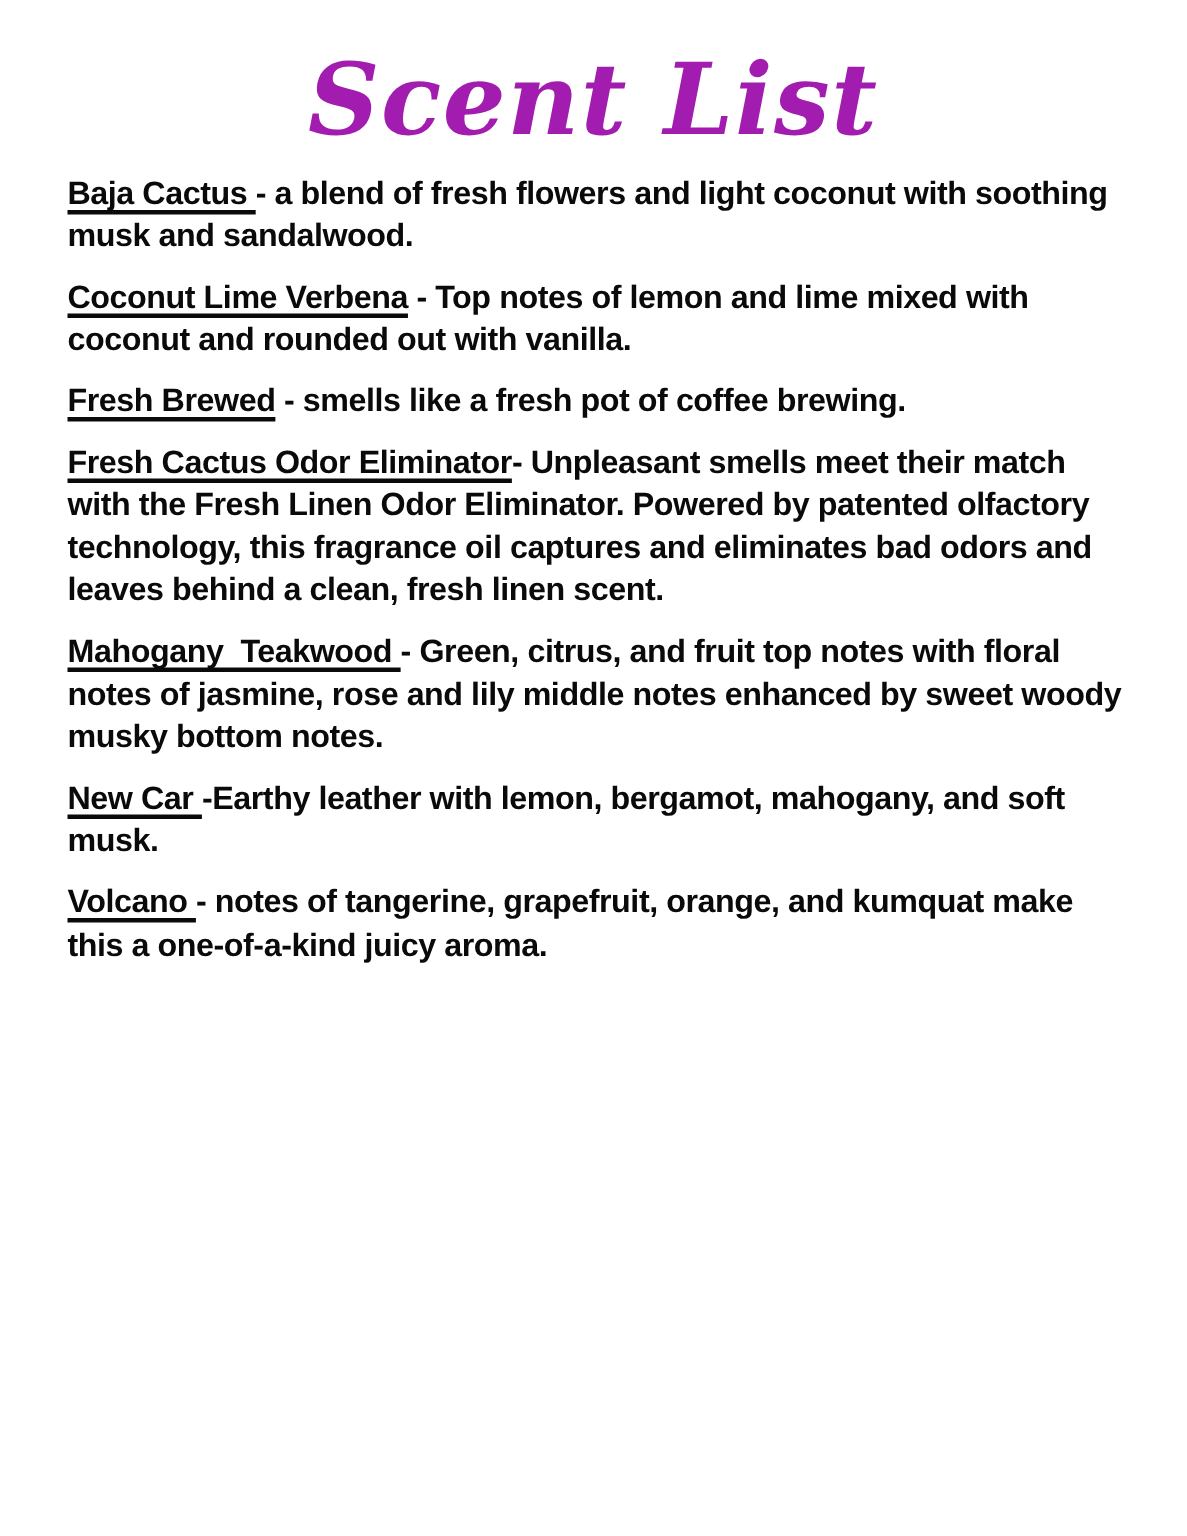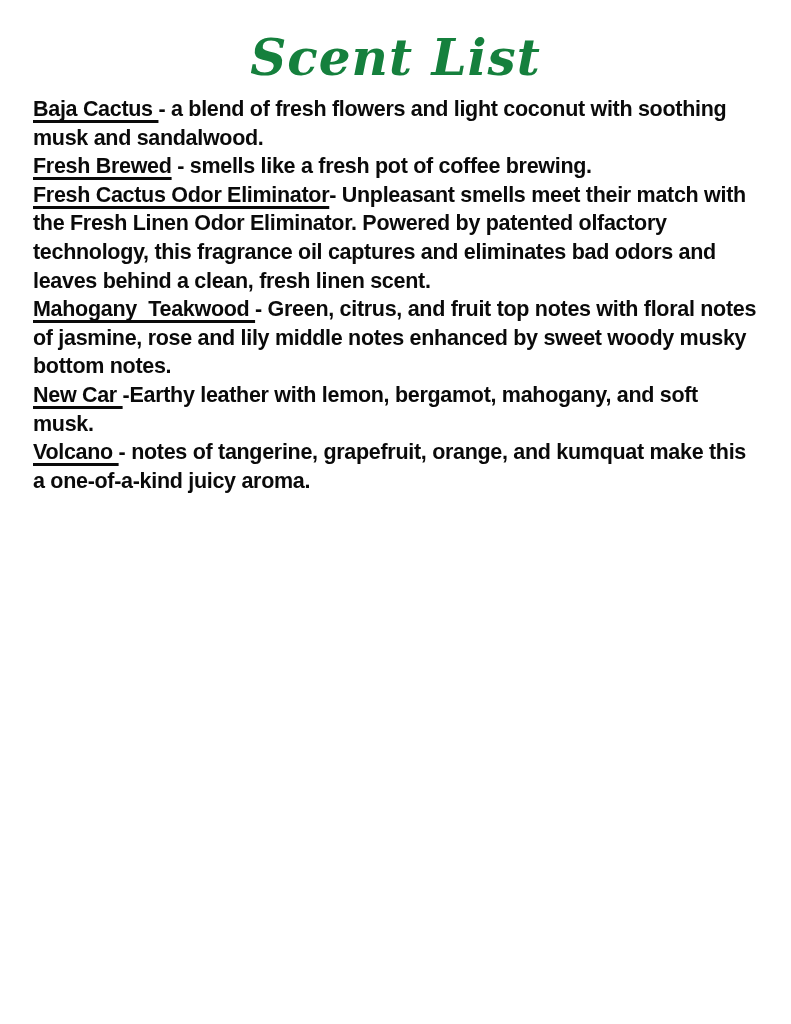--- a/index.html
+++ b/index.html
@@ -16,37 +16,37 @@
     overflow: hidden;
     box-sizing: border-box;
   }
   .page-title {
     margin: 0;
     padding-top: 30px;
     text-align: center;
     font-family: "DejaVu Serif", serif;
     font-style: italic;
     font-weight: 600;
-    font-size: 50px;
+    font-size: 66px;
     line-height: 1.1;
     letter-spacing: 1px;
-    color: #15803d;
+    color: #a21caf;
   }
   .scent-list {
     margin-top: 10px;
     padding: 0 30px 0 33px;
     font-family: "Liberation Sans", sans-serif;
     font-weight: bold;
     font-size: 21.5px;
     line-height: 28.6px;
     letter-spacing: -0.3px;
     color: #0a0a0a;
   }
   .scent-entry {
-    margin: 0;
+    margin: 12px;
   }
   .scent-name {
     white-space: pre-wrap;
     text-decoration: underline;
     text-decoration-thickness: 2.5px;
     text-underline-offset: 4px;
     text-decoration-skip-ink: none;
   }
   .scent-description {
     white-space: pre-wrap;
@@ -58,20 +58,21 @@
 <div class="page">
 
   <h1 class="page-title">Scent List</h1>
 
   <div class="scent-list">
 
     <p class="scent-entry"><span class="scent-name">Baja Cactus </span><span class="scent-description">- a blend of fresh flowers and light coconut with soothing musk and sandalwood.</span></p>
 
 
 
+    <p class="scent-entry"><span class="scent-name">Coconut Lime Verbena</span><span class="scent-description"> - Top notes of lemon and lime mixed with coconut and rounded out with vanilla.</span></p>
 
     <p class="scent-entry"><span class="scent-name">Fresh Brewed</span><span class="scent-description"> - smells like a fresh pot of coffee brewing.</span></p>
 
     <p class="scent-entry"><span class="scent-name">Fresh Cactus Odor Eliminator</span><span class="scent-description">- Unpleasant smells meet their match with the Fresh Linen Odor Eliminator. Powered by patented olfactory technology, this fragrance oil captures and eliminates bad odors and leaves behind a clean, fresh linen scent.</span></p>
 
     <p class="scent-entry"><span class="scent-name">Mahogany  Teakwood </span><span class="scent-description">- Green, citrus, and fruit top notes with floral notes of jasmine, rose and lily middle notes enhanced by sweet woody musky bottom notes.</span></p>
 
 
     <p class="scent-entry"><span class="scent-name">New Car </span><span class="scent-description">-Earthy leather with lemon, bergamot, mahogany, and soft musk.</span></p>
 

